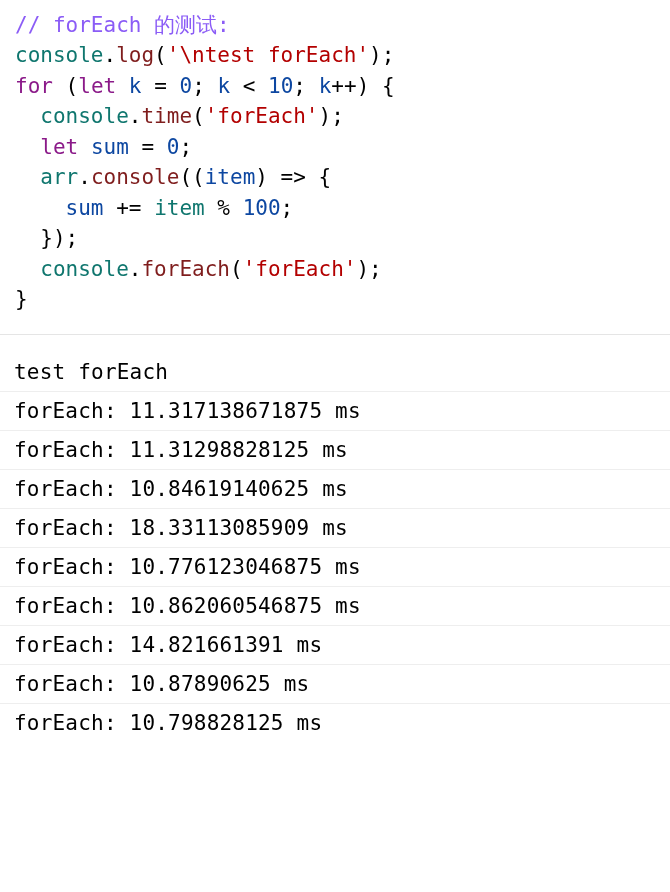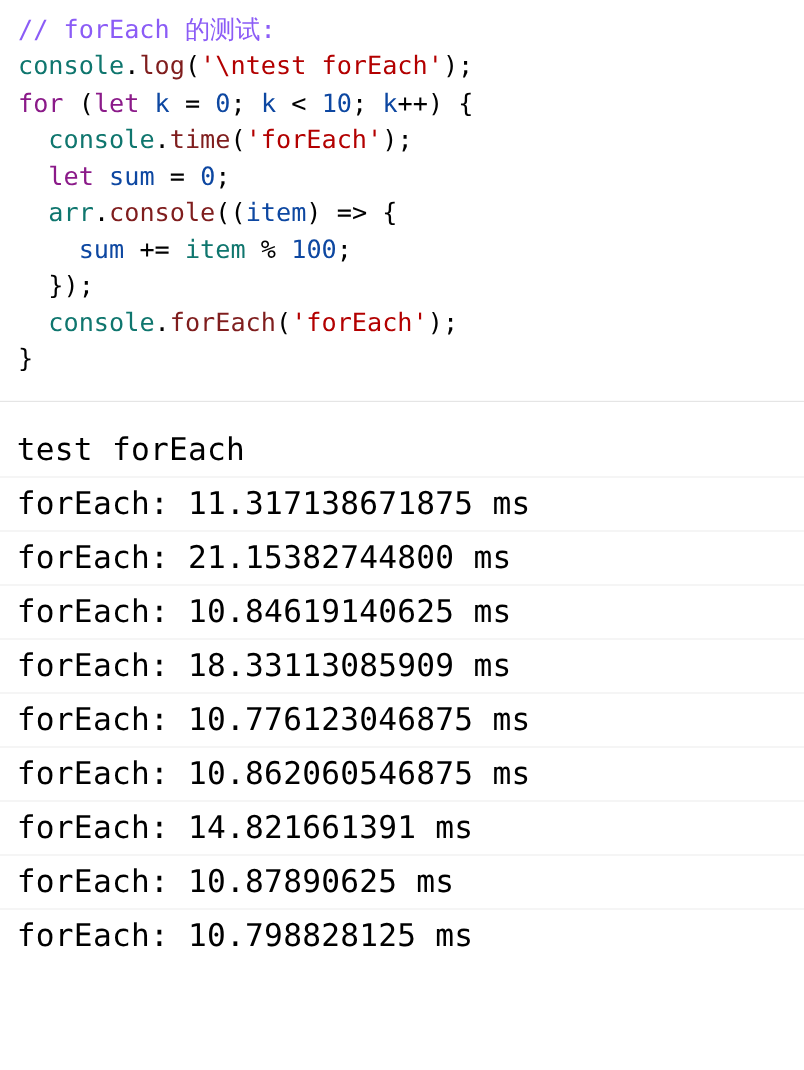--- a/index.html
+++ b/index.html
@@ -26,21 +26,21 @@
   .paren { color: #000; }
   .op { color: #000; }
 
   .console {
     padding-top: 15px;
     background: #fff;
   }
   .console-line {
     padding: 7px 14px;
     border-top: 1px solid #eee;
-    font-size: 26px;
+    font-size: 21px;
     color: #000;
     letter-spacing: 0.2px;
   }
   .console-line:first-child {
     border-top: none;
     padding-top: 10px;
   }
 </style>
 </head>
 <body>
@@ -52,21 +52,21 @@
   <span class="keyword">let</span> <span class="var">sum</span> <span class="op">=</span> <span class="number">0</span><span class="op">;</span>
   <span class="ident">arr</span><span class="op">.</span><span class="func">console</span><span class="paren">((</span><span class="var">item</span><span class="paren">)</span> <span class="op">=&gt;</span> <span class="paren">{</span>
     <span class="var">sum</span> <span class="op">+=</span> <span class="ident">item</span> <span class="op">%</span> <span class="number">100</span><span class="op">;</span>
   <span class="paren">})</span><span class="op">;</span>
   <span class="ident">console</span><span class="op">.</span><span class="func">forEach</span><span class="paren">(</span><span class="string">'forEach'</span><span class="paren">)</span><span class="op">;</span>
 <span class="paren">}</span></div>
 
 <div class="console">
   <div class="console-line">test forEach</div>
   <div class="console-line">forEach: 11.317138671875 ms</div>
-  <div class="console-line">forEach: 21.15382744800 ms</div>
+  <div class="console-line">forEach: 11.31298828125 ms</div>
   <div class="console-line">forEach: 10.84619140625 ms</div>
   <div class="console-line">forEach: 18.33113085909 ms</div>
   <div class="console-line">forEach: 10.776123046875 ms</div>
   <div class="console-line">forEach: 10.862060546875 ms</div>
   <div class="console-line">forEach: 14.821661391 ms</div>
   <div class="console-line">forEach: 10.87890625 ms</div>
   <div class="console-line">forEach: 10.798828125 ms</div>
 </div>
 
 </body></html>

